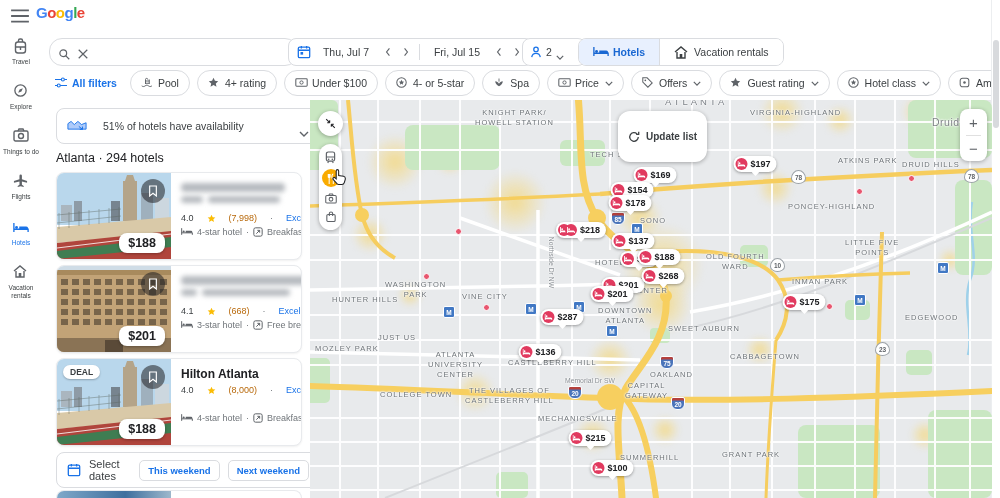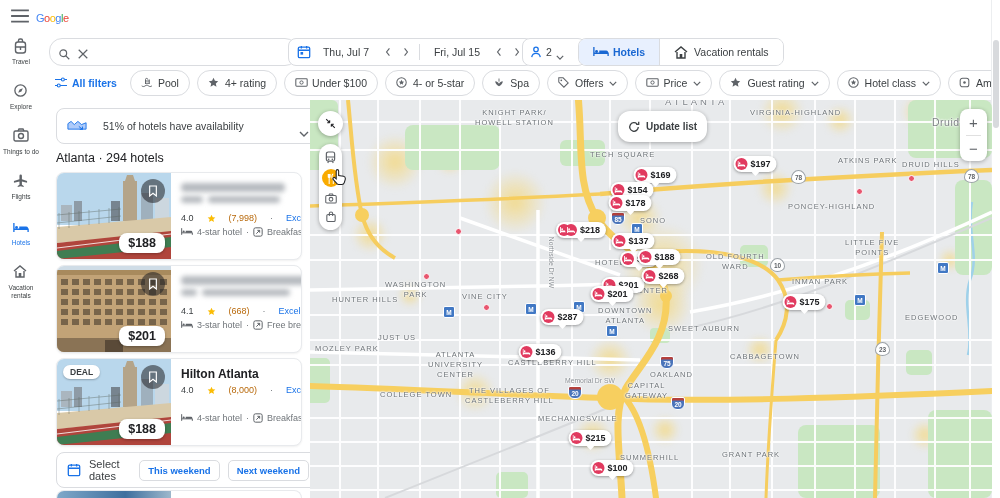--- a/index.html
+++ b/index.html
@@ -1,21 +1,21 @@
 <!DOCTYPE html>
 <html><head>
 <meta charset="utf-8">
 <style>
   html,body{margin:0;padding:0;}
   body{font-family:"Liberation Sans",sans-serif;background:#fff;}
   .app{position:relative;width:1000px;height:498px;overflow:hidden;background:#fff;color:#202124;}
   .abs{position:absolute;}
   
   .hamburger{left:10px;top:8px;width:20px;height:16px;color:#5f6368;cursor:pointer;}
-  .logo{left:36px;top:12px;font-size:11px;font-weight:normal;letter-spacing:-.5px;}
+  .logo{left:36px;top:4px;font-size:15px;font-weight:bold;letter-spacing:-.5px;}
   
   .rail{left:0;top:32px;width:42px;display:flex;flex-direction:column;align-items:center;gap:17px;padding-top:6px;}
   .rail-item{display:flex;flex-direction:column;align-items:center;gap:3px;color:#5f6368;cursor:pointer;width:42px;}
   .rail-item.active{color:#1a73e8;}
   .rail-item .ric{width:17px;height:17px;}
   .rail-item .rlb{font-size:6.5px;text-align:center;line-height:1.25;color:#3c4043;}
   .rail-item.active .rlb{color:#1a73e8;}
   
   .pill{border:1px solid #dadce0;border-radius:8px;background:#fff;display:flex;align-items:center;}
   .searchbox{left:49px;top:38px;width:231px;height:26px;border-radius:13px;padding:0 8px;gap:7px;}
@@ -80,21 +80,21 @@
   .shield.u{width:13px;height:12px;background:#fff;color:#5f6368;font-size:6.5px;border:1px solid #9aa0a6;border-radius:50% 50% 50% 50%/60% 60% 40% 40%;}
   .mk{position:absolute;transform:translate(-50%,-50%);display:flex;align-items:center;gap:3px;background:#fff;border-radius:9px;padding:0 6px 0 2px;box-shadow:0 1px 3px rgba(0,0,0,.35);font-size:9px;font-weight:bold;color:#202124;height:16px;white-space:nowrap;cursor:pointer;}
   .mk::after{content:"";position:absolute;left:50%;bottom:-2.5px;width:5px;height:5px;background:#fff;transform:translateX(-50%) rotate(45deg);}
   .mk .bg{width:12px;height:12px;border-radius:7px;background:#e13a5f;display:flex;align-items:center;justify-content:center;flex:0 0 auto;}
   .mapbtn{position:absolute;background:#fff;box-shadow:0 1px 4px rgba(0,0,0,.3);display:flex;align-items:center;justify-content:center;cursor:pointer;z-index:6;}
   .collapse-btn{left:8px;top:11px;width:25px;height:25px;border-radius:50%;color:#202124;}
   .layerbar{position:absolute;left:9px;top:44px;width:23px;height:86px;background:#fff;border-radius:12px;box-shadow:0 1px 4px rgba(0,0,0,.3);display:flex;flex-direction:column;align-items:center;justify-content:space-around;padding:5px 0;box-sizing:border-box;z-index:6;}
   .lyr{width:13px;height:13px;color:#5f6368;cursor:pointer;display:flex;align-items:center;justify-content:center;}
   .lyr.hot{width:18px;height:18px;background:#f9ab00;border-radius:50%;color:#fff;}
   .lyr.hot svg{width:10px;height:11px;}
-  .updatelist{left:308px;top:11px;height:23px;border-radius:12px;padding:4px 10px;gap:6px;font-size:10px;font-weight:bold;color:#3c4043;}
+  .updatelist{left:308px;top:11px;height:23px;border-radius:12px;padding:14px 10px;gap:6px;font-size:10px;font-weight:bold;color:#3c4043;}
   .zoomctl{left:650px;top:9px;width:27px;height:52px;border-radius:8px;flex-direction:column;color:#5f6368;z-index:6;}
   .zbtn{width:100%;height:25px;display:flex;align-items:center;justify-content:center;font-size:15px;cursor:pointer;}
   .zdiv{width:15px;height:1px;background:#e0e0e0;}
   .svctl{left:275px;top:372px;width:140px;height:25px;border-radius:13px;gap:7px;padding:0 10px;z-index:7;}
   .toggle{width:21px;height:11px;border-radius:6px;background:#b9bdc1;position:relative;cursor:pointer;flex:0 0 auto;}
   .toggle::before{content:"";position:absolute;left:1px;top:1px;width:9px;height:9px;border-radius:50%;background:#80868b;}
   .svoff{font-size:9.5px;color:#3c4043;}
   .slider{position:relative;width:46px;height:2px;background:#dadce0;border-radius:1px;flex:0 0 auto;}
   .slider::before{content:"";position:absolute;left:0;top:-4px;width:10px;height:10px;border-radius:50%;background:#aeb2b6;}
   .cursor{position:absolute;left:22px;top:68px;width:15px;height:17px;z-index:9;}
@@ -267,35 +267,35 @@
         <span>4- or 5-star</span>
       </div>
       <div class="chip">
         <span class="cic"><svg viewBox="0 0 14 12" width="12" height="10">
             <path d="M7 11C4 9.5 2.5 7.5 2.5 5 4.5 5 6 6 7 8c1-2 2.5-3 4.5-3 0 2.5-1.5 4.5-4.5 6z" fill="currentColor"></path>
             <path d="M7 6.5C6.2 4.5 6.2 3 7 1c.8 2 .8 3.5 0 5.5z" fill="currentColor"></path>
           </svg></span>
         <span>Spa</span>
       </div>
       <div class="chip">
+        <span class="cic"><svg viewBox="0 0 16 11" width="13" height="9">
+            <rect x="1" y="1" width="14" height="9" rx="1" fill="none" stroke="currentColor" stroke-width="1.3"></rect>
+            <circle cx="8" cy="5.5" r="2" fill="none" stroke="currentColor" stroke-width="1.2"></circle>
+          </svg></span>
+        <span>Price</span>
+        <svg class="dd" viewBox="0 0 10 6" width="8" height="5">
+          <path d="M1 1l4 4 4-4" fill="none" stroke="currentColor" stroke-width="1.5"></path>
+        </svg>
+      </div>
+      <div class="chip">
         <span class="cic"><svg viewBox="0 0 14 14" width="11" height="11">
             <path d="M1 1h5.5L13 7.5 7.5 13 1 6.5z" fill="none" stroke="currentColor" stroke-width="1.3"></path>
             <circle cx="4.2" cy="4.2" r="1.1" fill="currentColor"></circle>
           </svg></span>
         <span>Offers</span>
-        <svg class="dd" viewBox="0 0 10 6" width="8" height="5">
-          <path d="M1 1l4 4 4-4" fill="none" stroke="currentColor" stroke-width="1.5"></path>
-        </svg>
-      </div>
-      <div class="chip">
-        <span class="cic"><svg viewBox="0 0 16 11" width="13" height="9">
-            <rect x="1" y="1" width="14" height="9" rx="1" fill="none" stroke="currentColor" stroke-width="1.3"></rect>
-            <circle cx="8" cy="5.5" r="2" fill="none" stroke="currentColor" stroke-width="1.2"></circle>
-          </svg></span>
-        <span>Price</span>
         <svg class="dd" viewBox="0 0 10 6" width="8" height="5">
           <path d="M1 1l4 4 4-4" fill="none" stroke="currentColor" stroke-width="1.5"></path>
         </svg>
       </div>
       <div class="chip">
         <span class="cic"><svg viewBox="0 0 14 14" width="11" height="11">
             <path d="M7 1l1.8 3.9 4.2.5-3.1 2.8.9 4.1L7 10.2 3.2 12.3l.9-4.1L1 5.4l4.2-.5z" fill="currentColor"></path>
           </svg></span>
         <span>Guest rating</span>
         <svg class="dd" viewBox="0 0 10 6" width="8" height="5">

